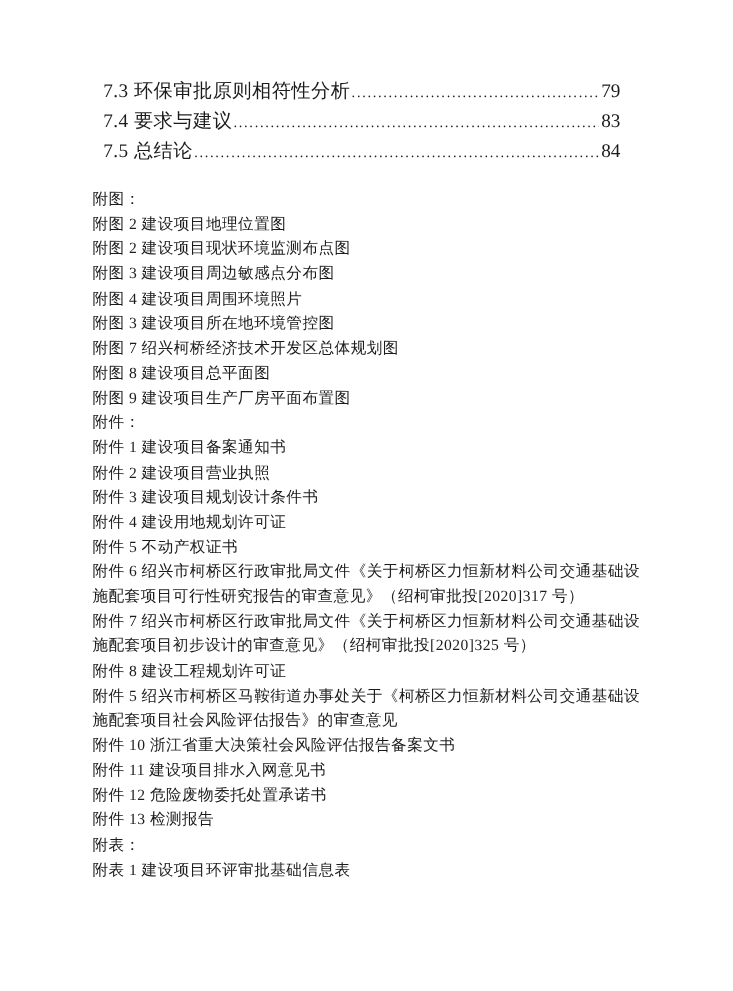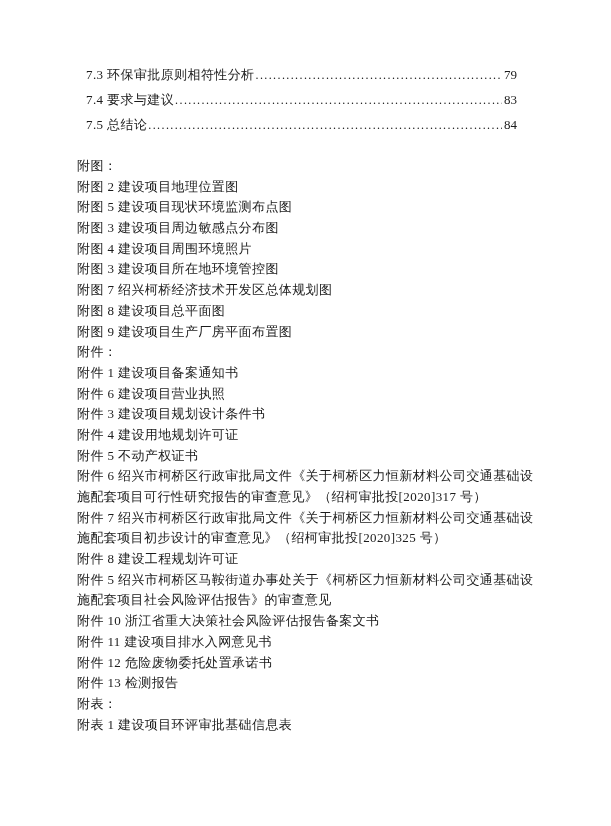--- a/index.html
+++ b/index.html
@@ -11,21 +11,21 @@
     color:#1b1b1b;
     font-family:"Liberation Serif","DejaVu Serif",serif;
     overflow:hidden;
   }
   
   .toc{
     position:absolute;top:66px;left:86px;width:431px;
   }
   .toc-row{
     display:flex;align-items:baseline;
-    height:25px;font-size:13px;
+    height:25px;font-size:16px;
   }
   .toc-label{white-space:nowrap;letter-spacing:0.4px;}
   .toc-dots{
     flex:1;overflow:hidden;white-space:nowrap;
     margin:0 2px 0 1px;
   }
   .toc-dots::after{
     content:"....................................................................................................................................................................";
     letter-spacing:1.4px;font-size:12px;color:#1b1b1b;
   }
@@ -59,31 +59,31 @@
       <span class="toc-label">7.5 总结论</span>
       <span class="toc-dots"></span>
       <span class="toc-page">84</span>
     </div>
   </div>
 
   <div class="doc-body">
 
     <div class="line">附图：</div>
     <div class="line">附图 2 建设项目地理位置图</div>
-    <div class="line">附图 5 建设项目现状环境监测布点图</div>
+    <div class="line">附图 2 建设项目现状环境监测布点图</div>
     <div class="line">附图 3 建设项目周边敏感点分布图</div>
     <div class="line">附图 4 建设项目周围环境照片</div>
     <div class="line">附图 3 建设项目所在地环境管控图</div>
     <div class="line">附图 7 绍兴柯桥经济技术开发区总体规划图</div>
     <div class="line">附图 8 建设项目总平面图</div>
     <div class="line">附图 9 建设项目生产厂房平面布置图</div>
 
     <div class="line">附件：</div>
     <div class="line">附件 1 建设项目备案通知书</div>
-    <div class="line">附件 6 建设项目营业执照</div>
+    <div class="line">附件 2 建设项目营业执照</div>
     <div class="line">附件 3 建设项目规划设计条件书</div>
     <div class="line">附件 4 建设用地规划许可证</div>
     <div class="line">附件 5 不动产权证书</div>
     <div class="line">附件 6 绍兴市柯桥区行政审批局文件《关于柯桥区力恒新材料公司交通基础设</div>
     <div class="line">施配套项目可行性研究报告的审查意见》（绍柯审批投[2020]317 号）</div>
     <div class="line">附件 7 绍兴市柯桥区行政审批局文件《关于柯桥区力恒新材料公司交通基础设</div>
     <div class="line">施配套项目初步设计的审查意见》（绍柯审批投[2020]325 号）</div>
     <div class="line">附件 8 建设工程规划许可证</div>
     <div class="line">附件 5 绍兴市柯桥区马鞍街道办事处关于《柯桥区力恒新材料公司交通基础设</div>
     <div class="line">施配套项目社会风险评估报告》的审查意见</div>

